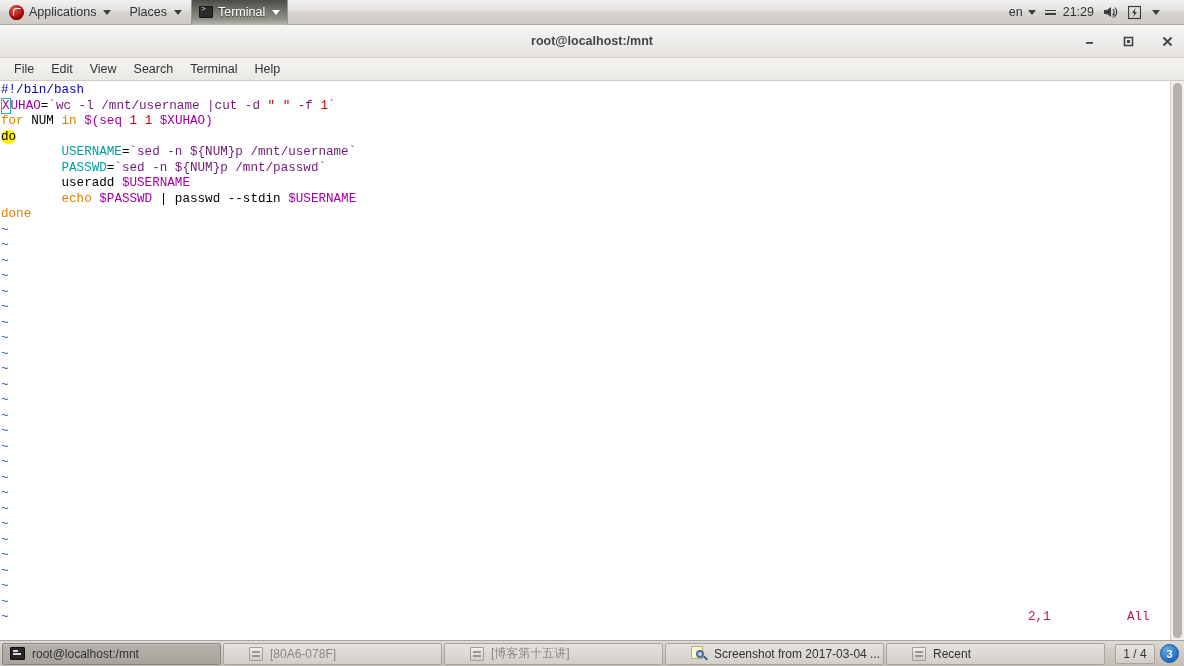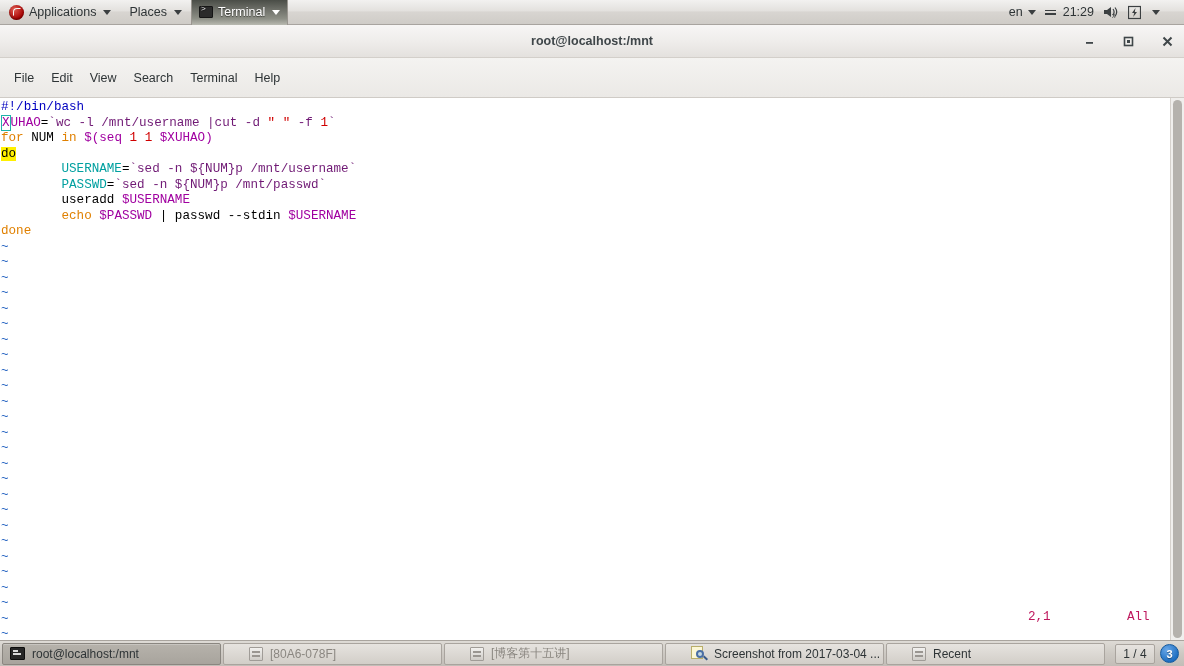--- a/index.html
+++ b/index.html
@@ -91,21 +91,21 @@
   }
   .win-buttons {
     position: absolute; right: 8px; top: 0; height: 33px;
     display: flex; align-items: center; gap: 21px;
   }
   .win-btn {
     width: 18px; height: 18px; display: flex; align-items: center; justify-content: center;
     color: #3f4649; cursor: default;
   }
   .menubar {
-    height: 40px; flex: none;
+    height: 23px; flex: none;
     background: linear-gradient(to bottom, #f4f3f1, #ebe9e6);
     border-bottom: 1px solid #cfcbc6;
     display: flex; align-items: center;
     padding-left: 6px; gap: 1px;
   }
   .menu-item {
     font-size: 12.5px; color: #2e3436;
     padding: 2px 8px; border-radius: 2px;
   }
   .term-area {
@@ -145,21 +145,21 @@
 
   
   .c-comment { color: #0000c0; }
   .c-ident   { color: #a000a0; }
   .c-str     { color: #701a75; }
   .c-num     { color: #d00000; }
   .c-kw      { color: #e08000; }
   .c-special { color: #00a0a0; }
   .c-plain   { color: #000000; }
   .c-tilde   { color: #2060c0; }
-  .c-cursor  { background: #fff000; color: #000000; }
+  .c-cursor  { background: #fff000; color: #000000; border-radius: 7px; }
   .c-cursor-blk {
     border: 1px solid #20b2aa; background: #ffffff; color: #a000a0;
   }
 
   
   .taskbar {
     position: absolute; bottom: 0; left: 0;
     width: 1184px; height: 26px;
     background: linear-gradient(to bottom, #dedbd6 0%, #cdc9c3 50%, #c2bdb7 100%);
     border-top: 1px solid #a9a49e;

